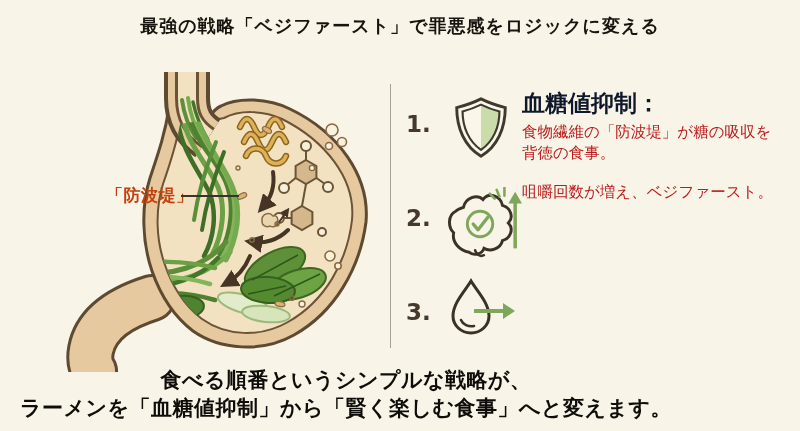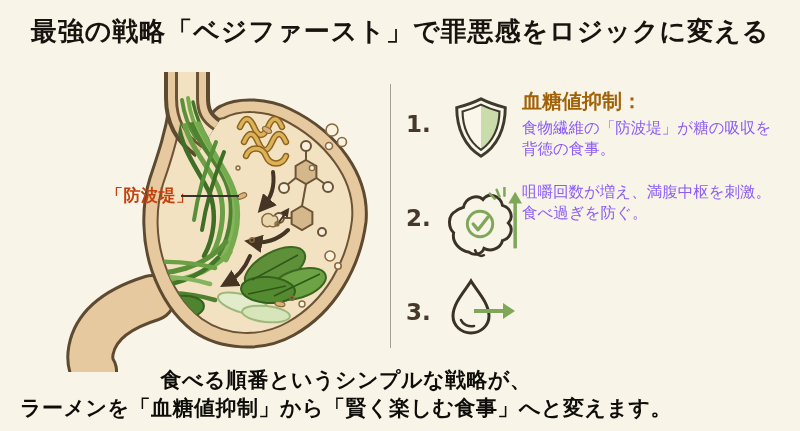--- a/index.html
+++ b/index.html
@@ -5,38 +5,38 @@
   * { margin:0; padding:0; box-sizing:border-box; }
   html,body { width:800px; height:431px; }
   .page {
     position:relative; width:800px; height:431px; overflow:hidden;
     background:#f8f4e8;
     font-family:"DejaVu Sans","Liberation Sans",sans-serif;
   }
   .title {
     position:absolute; top:14px; left:0; width:800px; text-align:center;
     font-family:"DejaVu Serif","Liberation Serif",serif;
-    font-size:26px; font-weight:800; color:#17130e; letter-spacing:1px;
+    font-size:18px; font-weight:800; color:#17130e; letter-spacing:1px;
   }
   .illustration { position:absolute; left:30px; top:72px; width:360px; height:300px; }
   .illustration svg { position:absolute; left:0; top:0; }
   .bulwark-label {
     position:absolute; left:76px; top:112px;
     font-size:17px; font-weight:700; color:#c2410c; letter-spacing:0.5px;text-align:center;
   }
   .bulwark-line { position:absolute; left:151px; top:123px; width:58px; height:2px; background:#3a332b; }
   .divider { position:absolute; left:390px; top:84px; width:1px; height:264px; background:#a8a091; }
   .benefit { position:absolute; left:406px; width:392px; display:flex; align-items:flex-start; }
   .b1 { top:86px; } .b2 { top:180px; } .b3 { top:274px; }
   .num { width:34px; margin-top:25px; font-size:23px; font-weight:700; color:#46392c; }
   .icon-wrap { width:82px; display:flex; justify-content:center; }
   .i1 { margin-top:6px; } .i2 { margin-top:7px; } .i3 { margin-top:4px; }
   .btext { flex:1; padding-top:2px; }
-  .bheading { font-size:20px; font-weight:700; color:#a16207; margin-bottom:3px;font-family:Liberation Serif, serif; }
-  .bline { font-size:15.5px; color:#8b5cf6; line-height:21px; }
+  .bheading { font-size:23px; font-weight:700; color:#0f172a; margin-bottom:3px;font-family:Liberation Serif, serif; }
+  .bline { font-size:15.5px; color:#b91c1c; line-height:21px; }
   .footer {
     position:absolute; left:0; top:366px; width:692px; text-align:center;
     font-size:21px; font-weight:800; color:#0f0d0a; line-height:28px; letter-spacing:0.5px;
   }
 </style>
 </head>
 <body>
 
 <div class="page">
 
@@ -188,22 +188,21 @@
         <path d="M24,20 C26,10 38,6 44,12 C50,4 62,8 64,18 C72,20 76,30 70,36 C76,42 72,52 64,54 C62,62 52,66 45,62 C43,68 35,70 30,66 C20,64 12,56 14,46 C8,40 8,28 16,24 C18,22 21,21 24,20 Z" fill="#f8f4e8" stroke="#3a3127" stroke-width="3"></path>
         <path d="M36,64 C37,68 41,71 45,69" fill="none" stroke="#3a3127" stroke-width="2.6" stroke-linecap="round"></path>
         <circle cx="41" cy="37" r="13" fill="none" stroke="#7fa75a" stroke-width="3"></circle>
         <path d="M34,37 L39,43 L49,30" fill="none" stroke="#7fa75a" stroke-width="3.4" stroke-linecap="round" stroke-linejoin="round"></path>
         <line x1="77" y1="62" x2="77" y2="14" stroke="#7fa75a" stroke-width="3.6"></line>
         <path d="M77,4 L70,16 L84,16 Z" fill="#7fa75a"></path>
         <path d="M58,2 L61,9 M66,0 L66,8 M51,6 L56,11" stroke="#7fa75a" stroke-width="2.6" stroke-linecap="round"></path>
       </svg>
     </div>
     <div class="btext">
-      <div class="bline">咀嚼回数が増え、満腹中枢を刺激。</div>
-      <div class="bline">食べ過ぎを防ぐ。</div>
+      <div class="bline">咀嚼回数が増え、ベジファースト。</div>
     </div>
   </div>
 
   <div class="benefit b3">
     <div class="num">3.</div>
     <div class="icon-wrap i3">
       <svg width="74" height="64" viewBox="0 0 74 64">
         <path d="M27,3 C33,13 45,25 45,38 A18,17 0 0 1 9,38 C9,25 21,13 27,3 Z" fill="#f8f4e8" stroke="#3a3127" stroke-width="3"></path>
         <path d="M17,42 A11,9 0 0 0 30,48" fill="none" stroke="#3a3127" stroke-width="2.6" stroke-linecap="round"></path>
         <line x1="30" y1="33" x2="59" y2="33" stroke="#7fa75a" stroke-width="4"></line>

